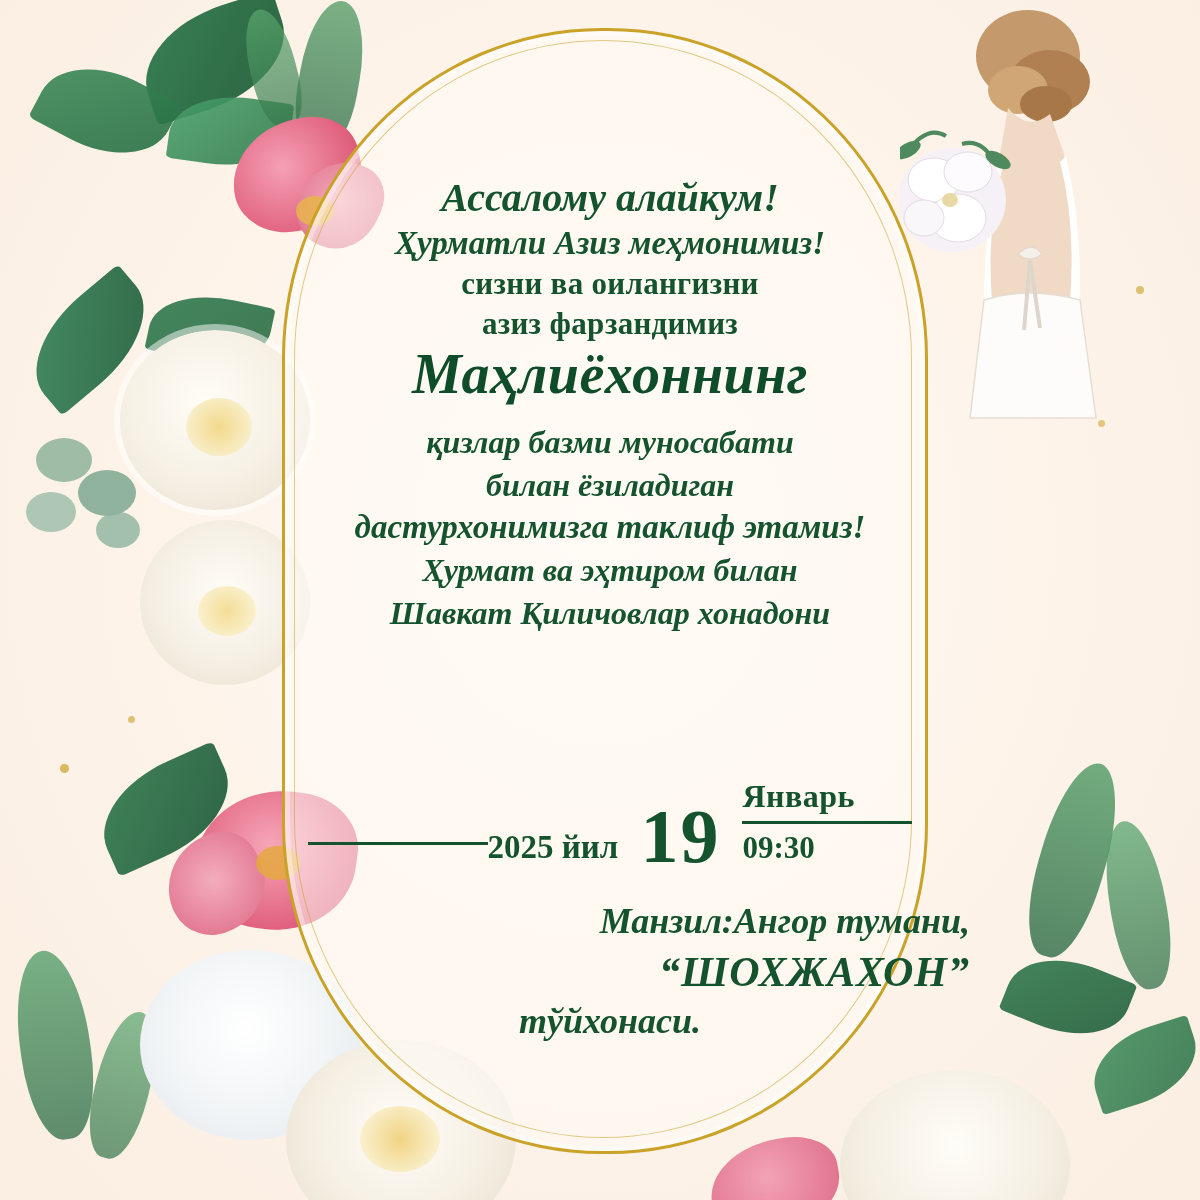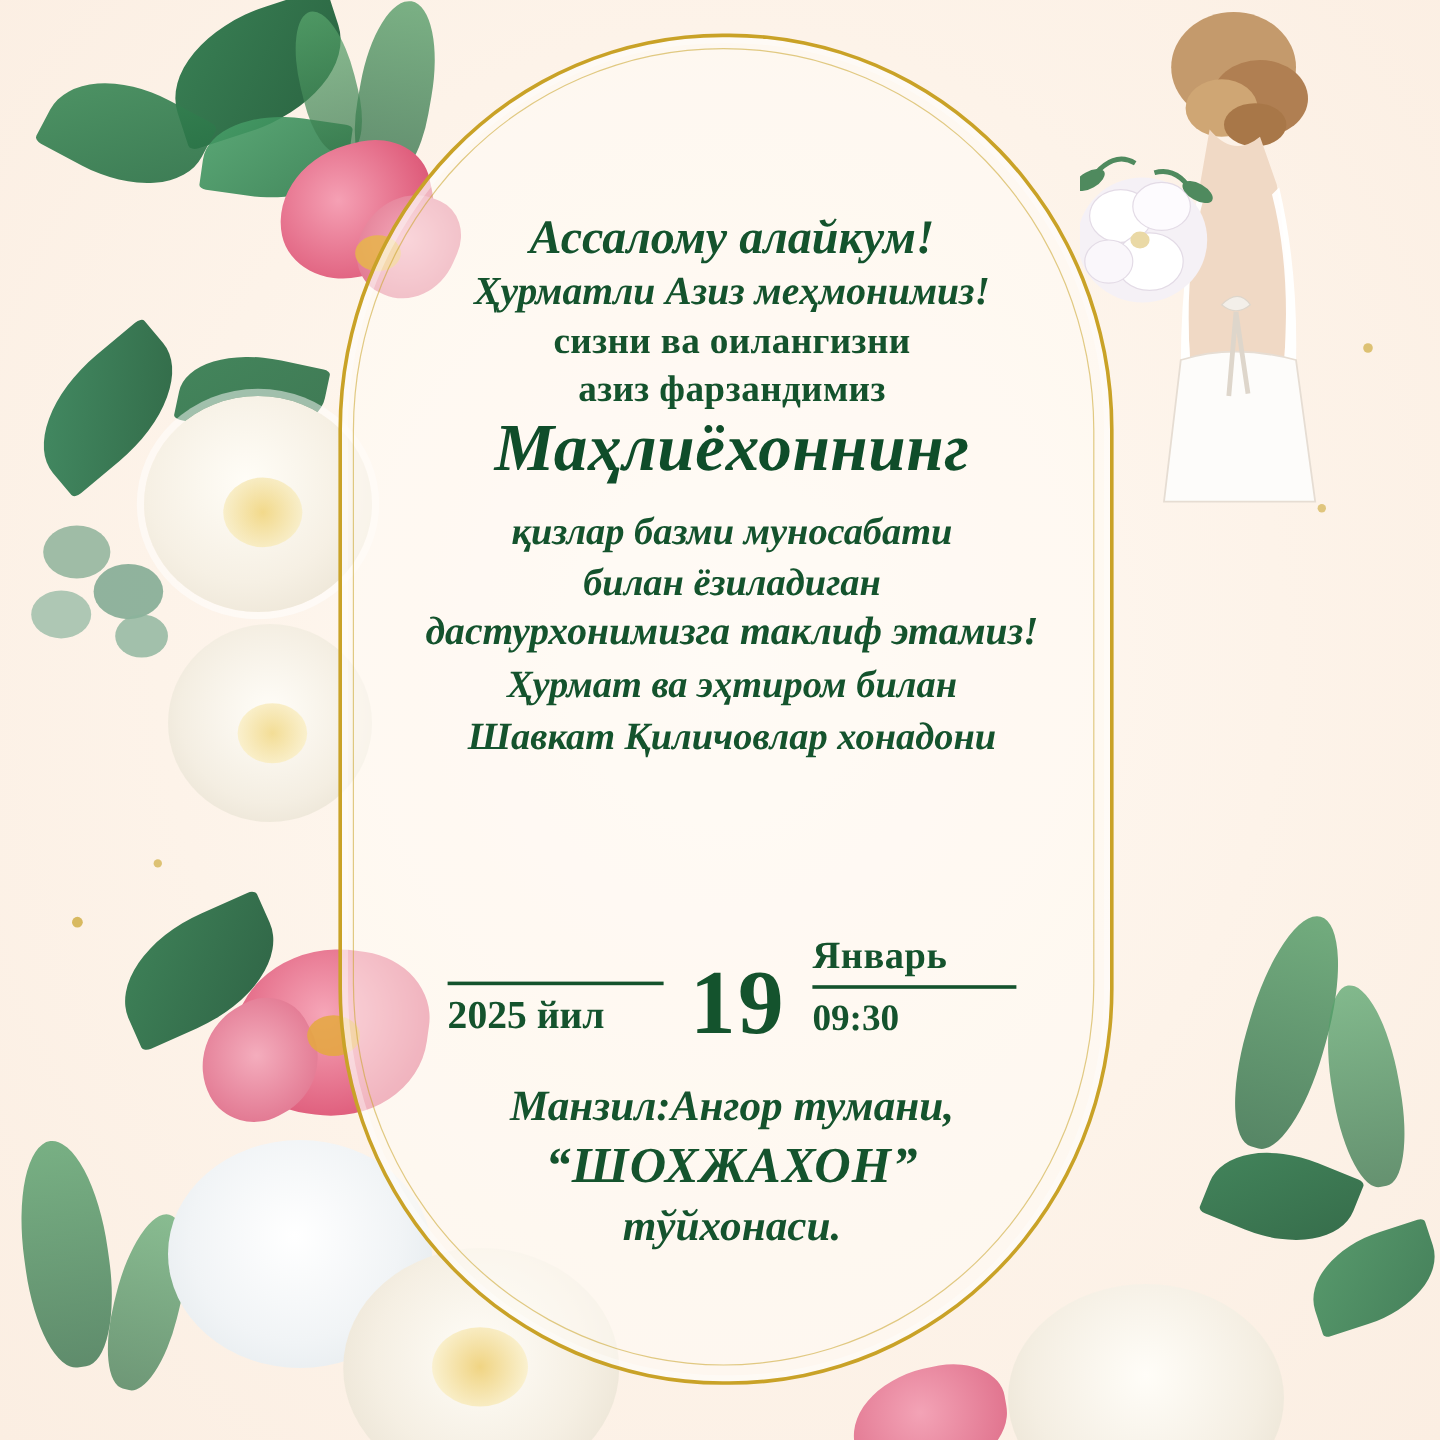--- a/index.html
+++ b/index.html
@@ -111,21 +111,21 @@
     top: 778px;
     width: 720px;
     display: flex;
     align-items: flex-end;
     justify-content: center;
     gap: 16px;
     color: #14532d;
   }
   .date-left {
     display: flex;
-    flex-direction: column;
+    align-items: center;
     padding-bottom: 6px;
   }
   .date-left .rule {
     width: 180px;
     height: 3px;
     background: #14532d;
     margin-bottom: 8px;
   }
   .date-left .txt {
     font-size: 33px;
@@ -167,27 +167,29 @@
     top: 900px;
     width: 720px;
     text-align: center;
     color: #14532d;
   }
   .address .a1 {
     font-size: 36px;
     font-style: italic;
     font-weight: bold;
     line-height: 1.22;
+    text-align: right;
   }
   .address .a2 {
     font-size: 42px;
     font-style: italic;
     font-weight: bold;
     margin-top: 4px;
     letter-spacing: 1px;
+    text-align: right;
   }
   .address .a3 {
     font-size: 36px;
     font-style: italic;
     font-weight: bold;
     margin-top: 4px;
   }
 
   
   .bride {

